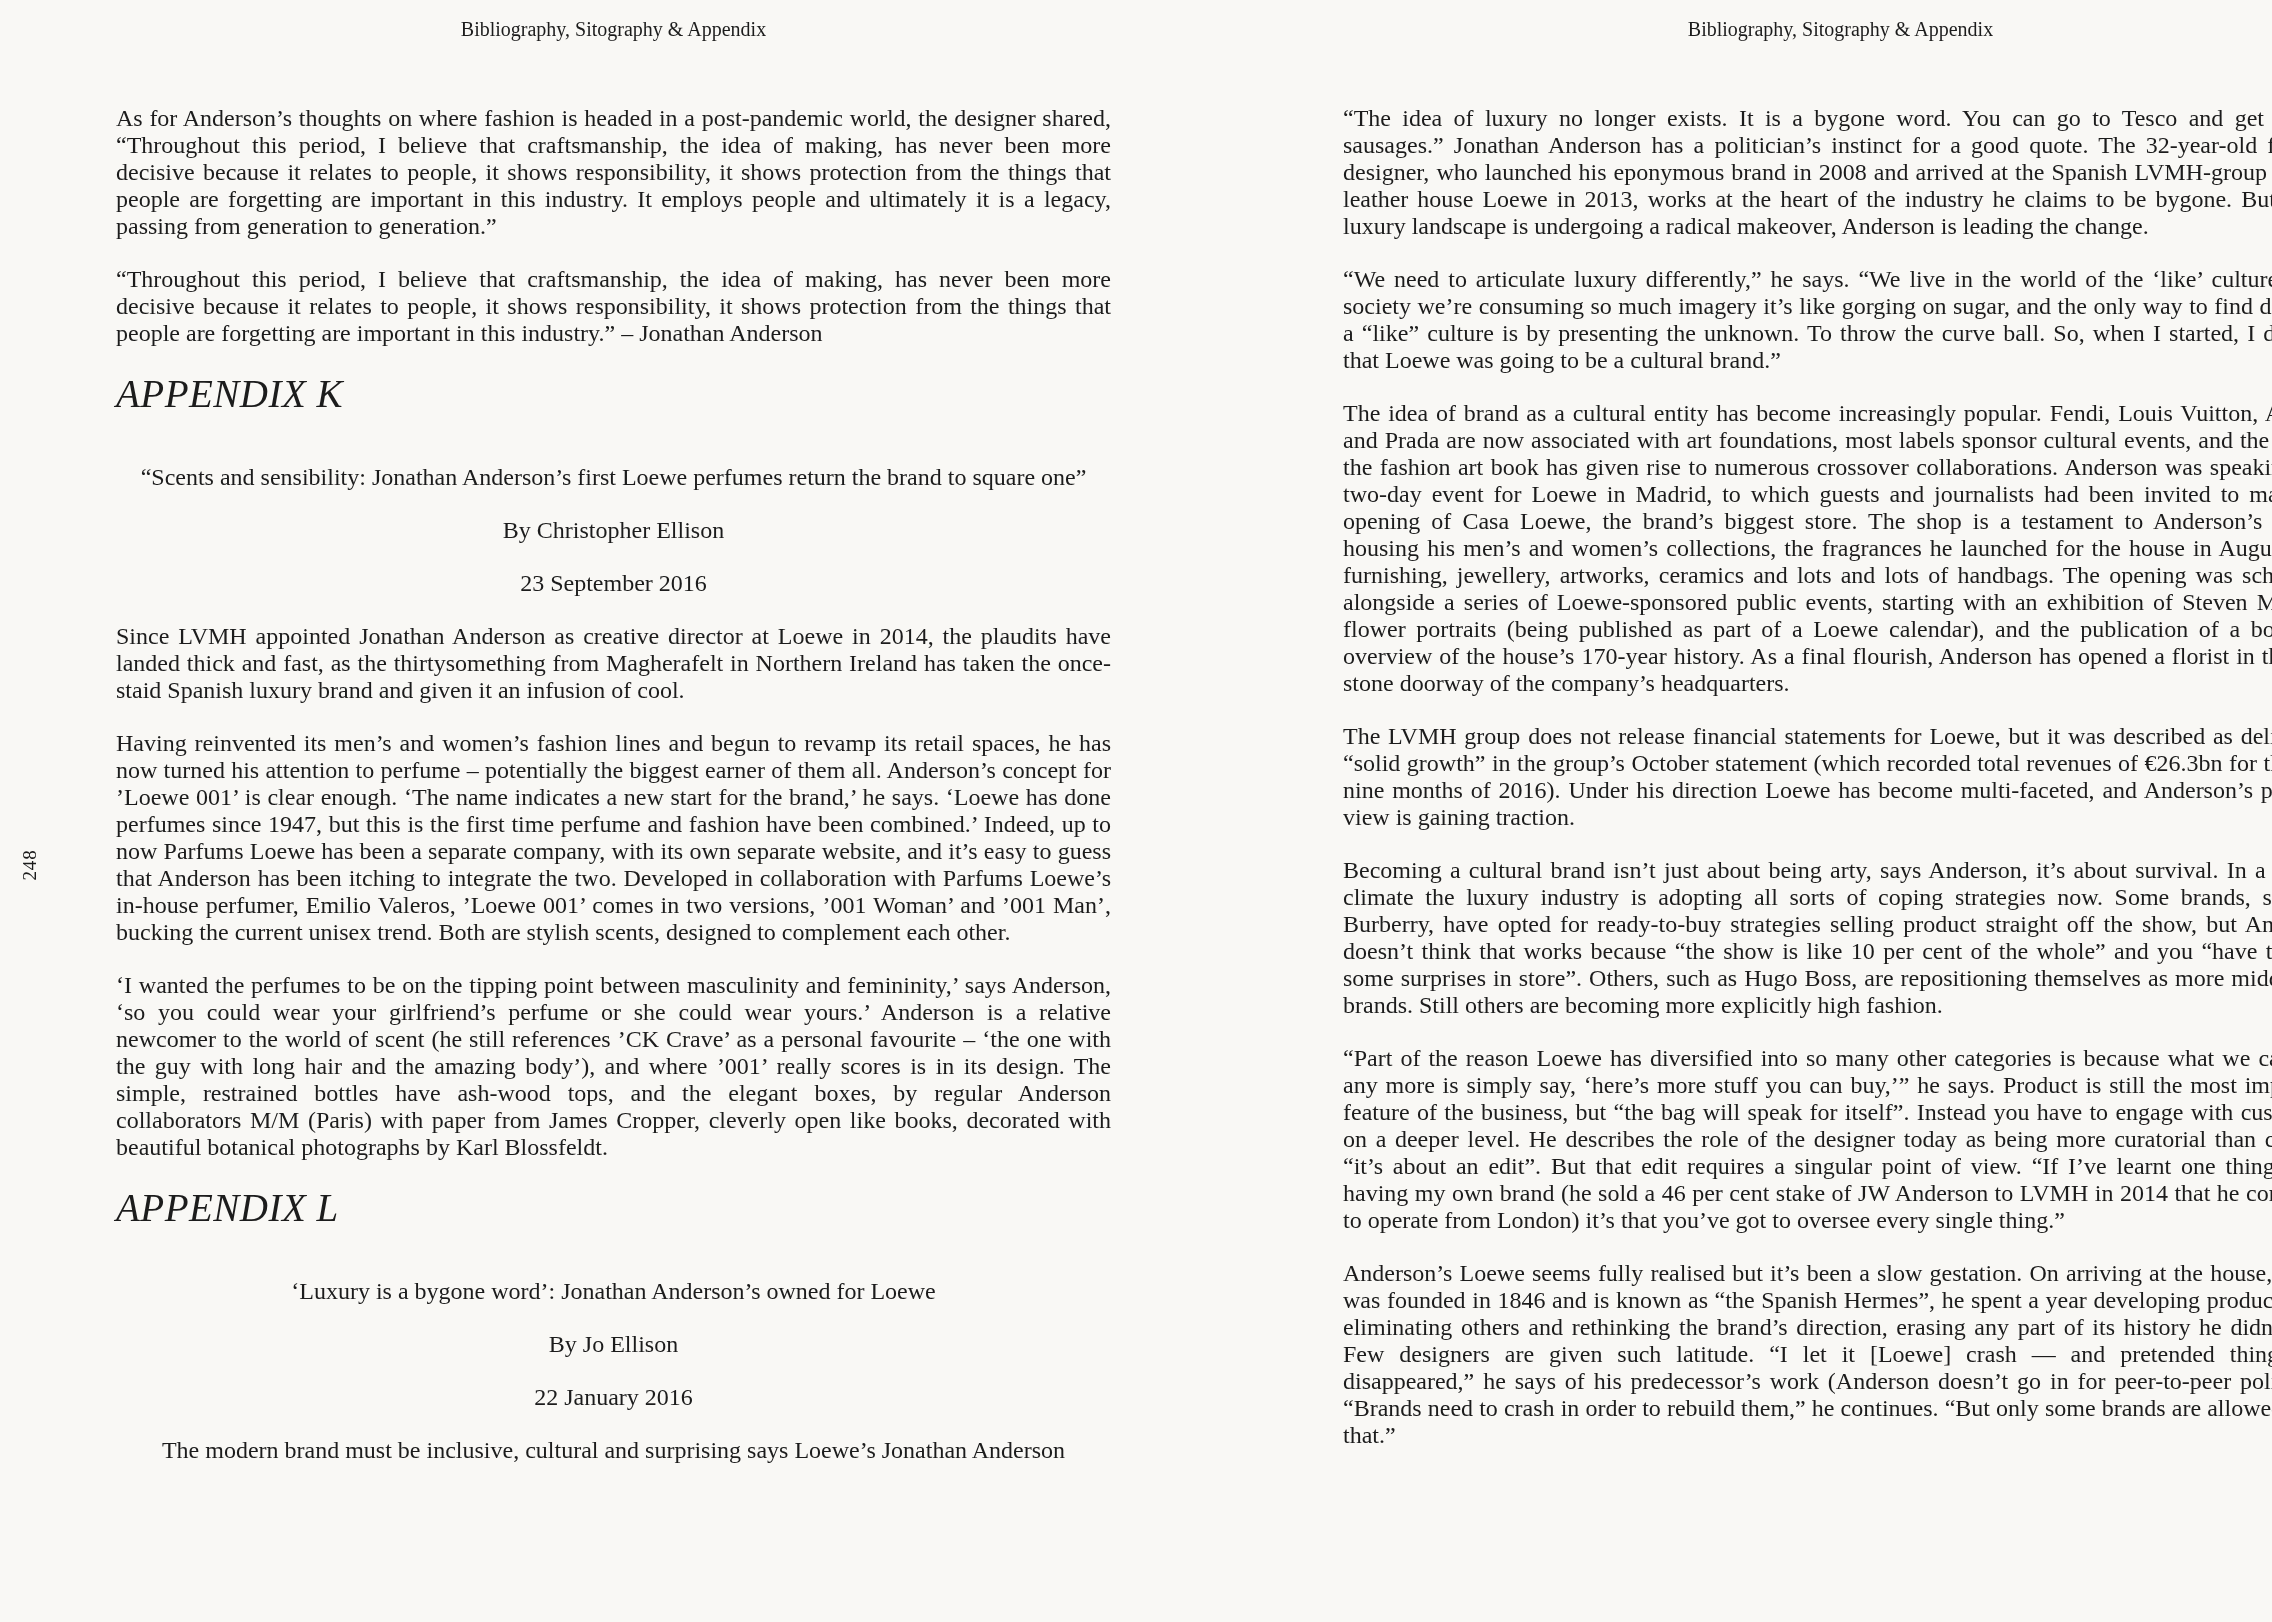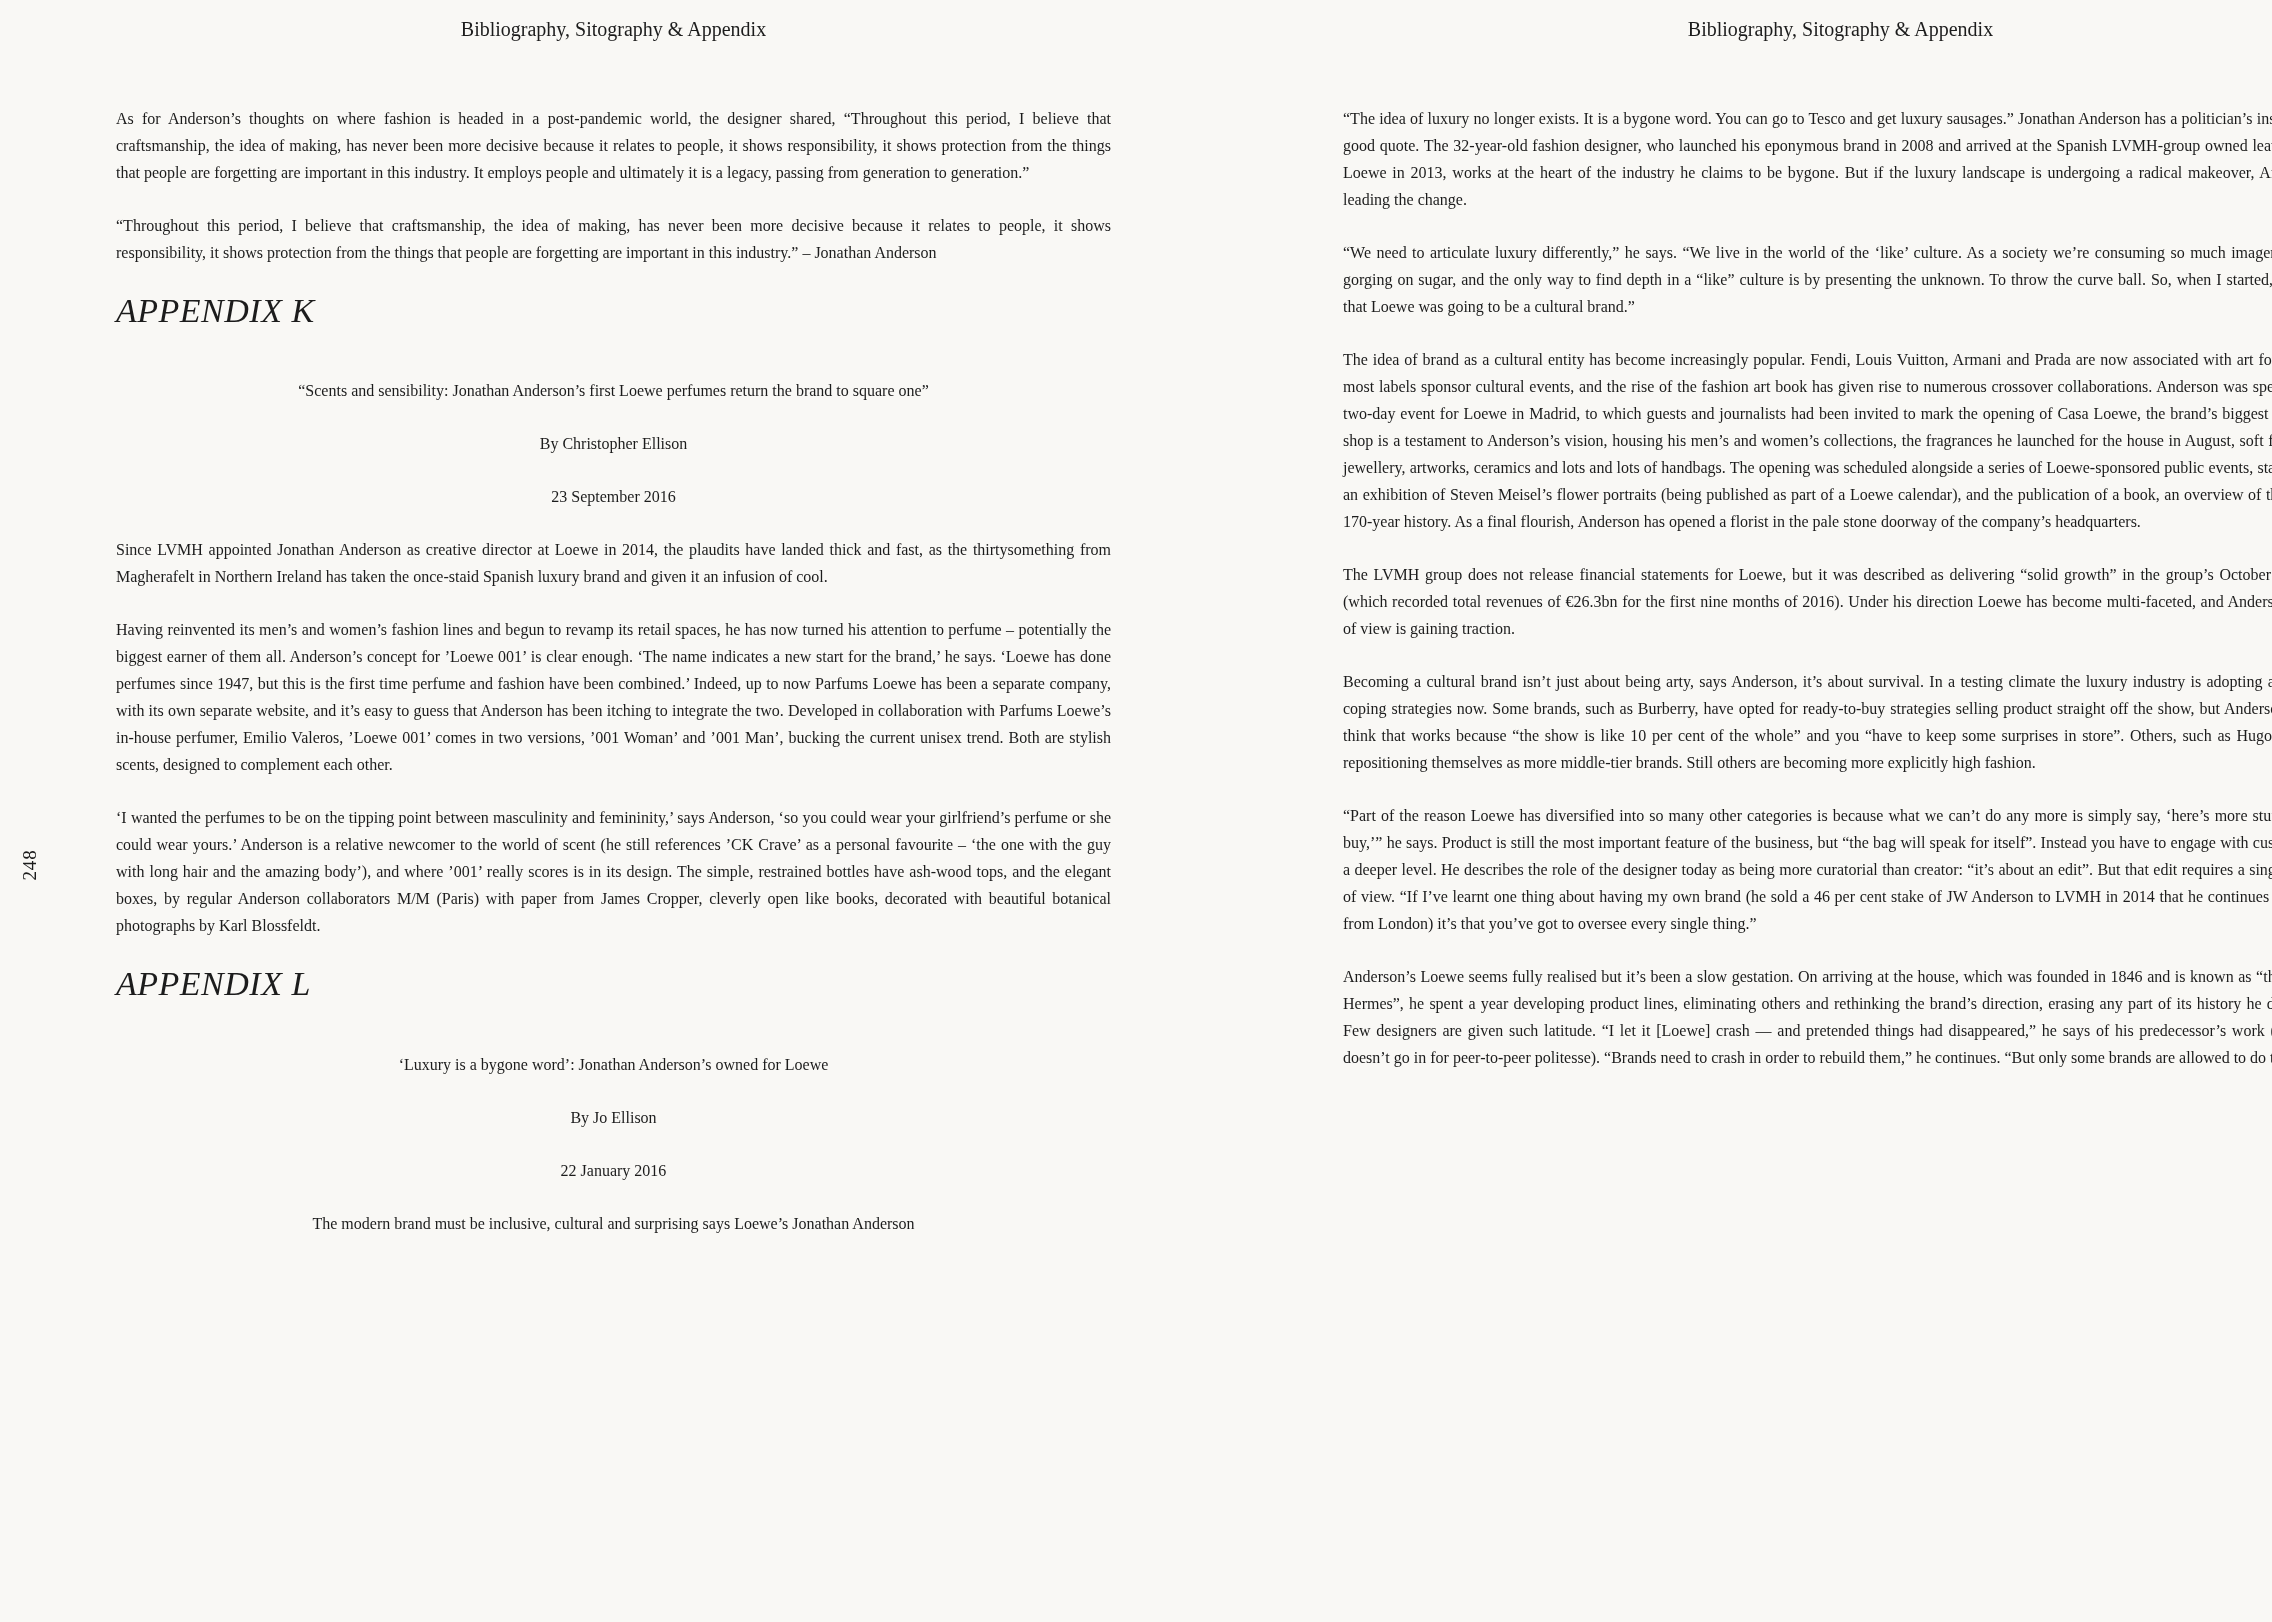--- a/index.html
+++ b/index.html
@@ -53,35 +53,35 @@
   .text-col {
     position: absolute;
     top: 105px;
     left: 116px;
     width: 995px;
   }
 
   .text-col p,
   .text-col .meta-line {
     margin: 0 0 26px 0;
-    font-size: 16px;
+    font-size: 24px;
     line-height: 27px;
     text-align: justify;
     hyphens: auto;
     -webkit-hyphens: auto;
   }
   .text-col .meta-line {
     text-align: center;
     hyphens: none;
   }
 
   .appendix-heading {
     font-style: italic;
     font-weight: normal;
-    font-size: 34px;
+    font-size: 39px;
     line-height: 1.1;
     letter-spacing: 0.5px;
     margin: 15.5px 0 48px 0;
   }
 </style>
 </head>
 <body>
 
 <main class="spread">
 

